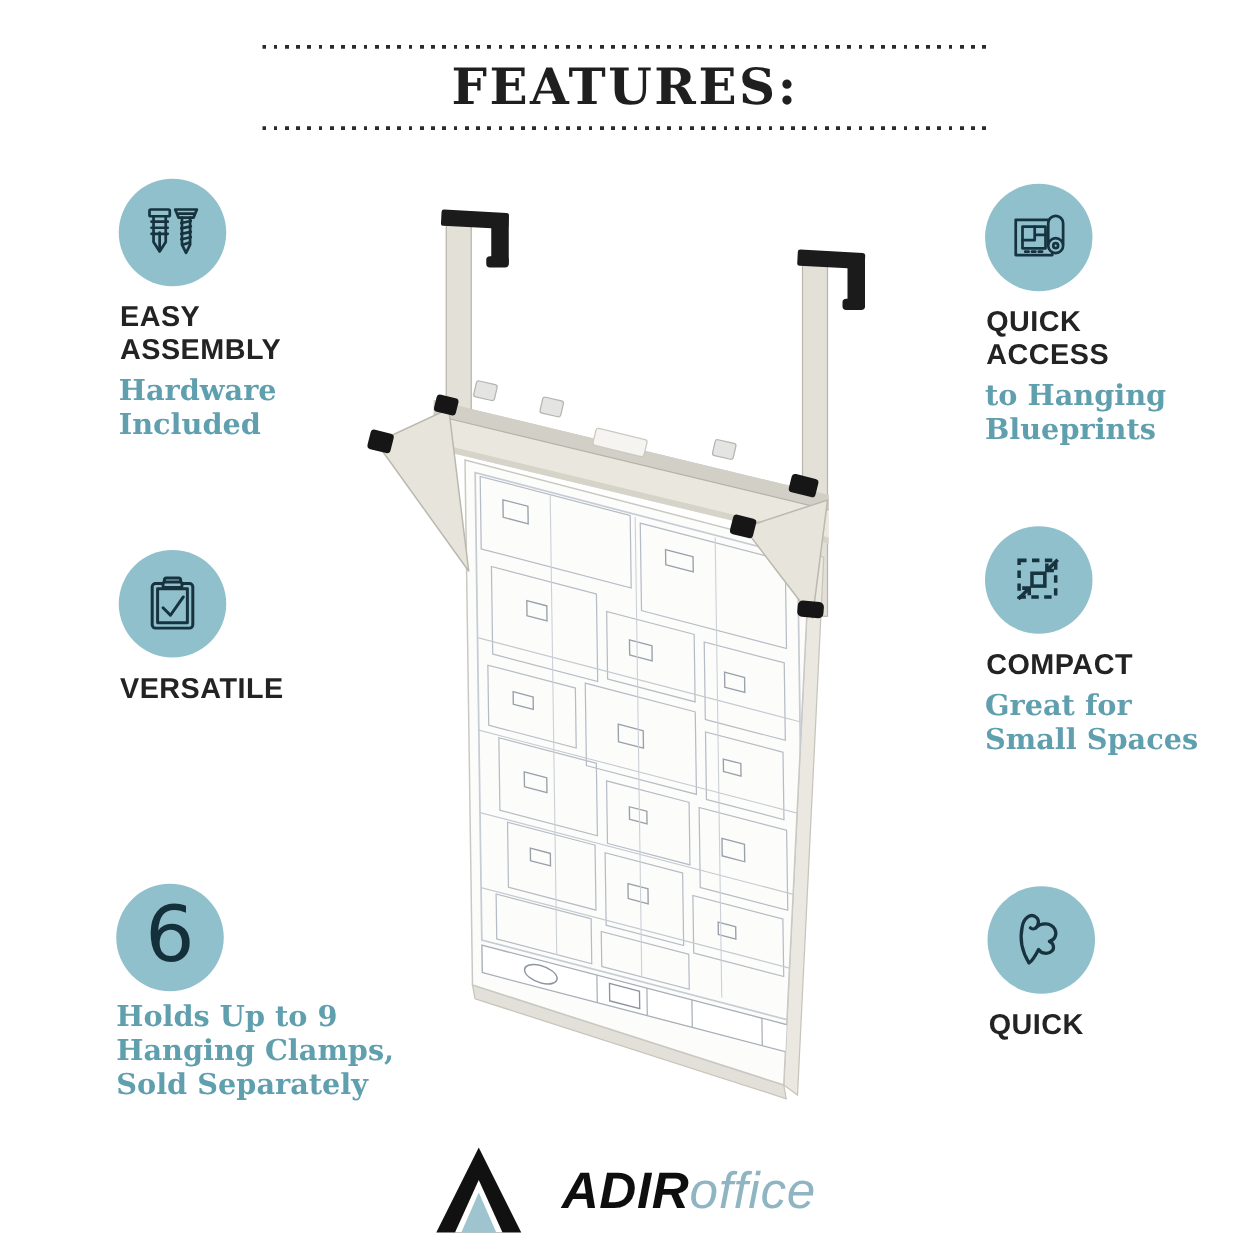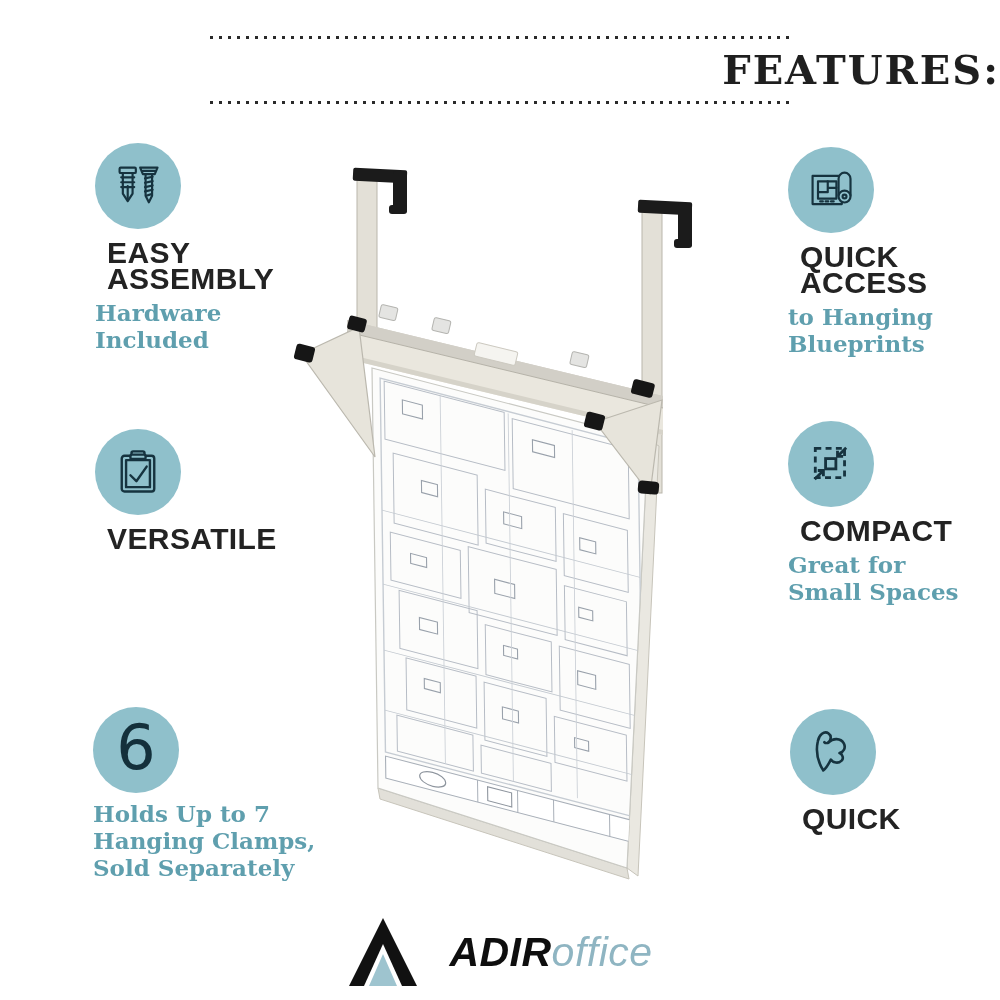--- a/index.html
+++ b/index.html
@@ -3,35 +3,35 @@
 <meta charset="utf-8">
 <style>
   html,body{margin:0;padding:0;background:#fff;}
   .canvas{position:relative;width:1000px;height:1000px;background:#ffffff;overflow:hidden;
           font-family:"Liberation Sans",sans-serif;}
   
   .dotline{position:absolute;left:210px;width:580px;height:3px;
            background:repeating-linear-gradient(to right,#2a2a2a 0 3px,transparent 3px 9px);}
   #dot-top{top:36px}
   #dot-bottom{top:101px}
-  .page-title{position:absolute;top:46px;left:0;width:1000px;text-align:right;
+  .page-title{position:absolute;top:46px;left:0;width:1000px;text-align:center;
               font-family:"DejaVu Serif",serif;font-weight:bold;font-size:40px;
               letter-spacing:2px;color:#1f1f1f;}
   
   .feature{position:absolute;width:250px;}
   .circle{width:86px;height:86px;border-radius:50%;background:#8fc0cb;
           display:flex;align-items:center;justify-content:center;}
-  .f-heading{margin:11px 0 0 12px;font-size:30px;line-height:26px;font-weight:bold;
+  .f-heading{margin:11px 0 0 1px;font-size:23px;line-height:26px;font-weight:bold;
              color:#232323;letter-spacing:.4px;white-space:pre;}
   .f-desc{margin:7px 0 0 0;font-family:"DejaVu Serif",serif;font-weight:bold;
           font-size:23px;line-height:27px;color:#5f9fae;white-space:pre;}
   .num6{font-family:"DejaVu Sans",sans-serif;font-size:62px;font-weight:normal;
         color:#14303b;line-height:1;transform:translateY(-2px);}
   #f-easy{left:95px;top:143px}
-  #f-versatile{left:95px;top:429px}
+  #f-versatile{left:95px;top:440px}
   #f-convenient{left:93px;top:707px}
   #f-quick{left:788px;top:147px;width:205px}
   #f-compact{left:788px;top:421px;width:205px}
   #f-strong{left:790px;top:709px;width:205px}
   
   .product{position:absolute;left:285px;top:150px;width:430px;height:760px;}
   
   .logo{position:absolute;left:0;top:912px;width:1000px;height:80px;
         display:flex;align-items:center;justify-content:center;gap:30px;}
   .logo-text{font-style:italic;font-size:41px;letter-spacing:.5px;line-height:1;}
@@ -78,21 +78,21 @@
         </g>
       </svg>
     </div>
     <h2 class="f-heading">VERSATILE</h2>
   </div>
 
   <div class="feature" id="f-convenient">
     <div class="circle">
       <span class="num6">6</span>
     </div>
-    <p class="f-desc">Holds Up to 7
+    <p class="f-desc">Holds Up to 9
 Hanging Clamps,
 Sold Separately</p>
   </div>
 
   <div class="feature" id="f-compact">
     <div class="circle">
       <svg width="52" height="52" viewBox="0 0 48 48">
         <g fill="none" stroke="#16333f" stroke-width="2.6" stroke-linejoin="miter" stroke-linecap="butt">
           <rect x="9.5" y="9.5" width="27" height="27" stroke-dasharray="5.5 4"></rect>
           <rect x="19" y="19" width="9.5" height="9.5"></rect>

